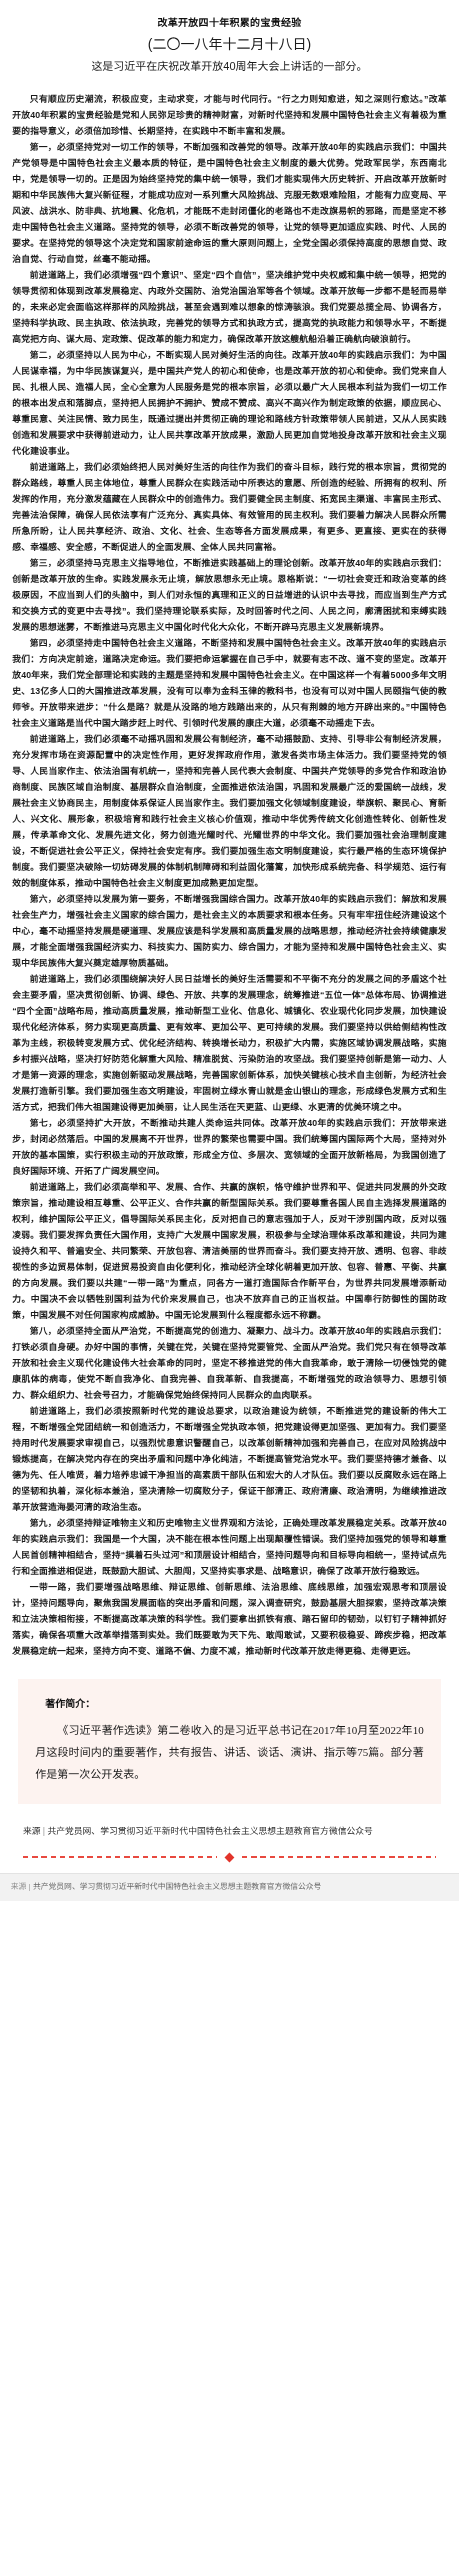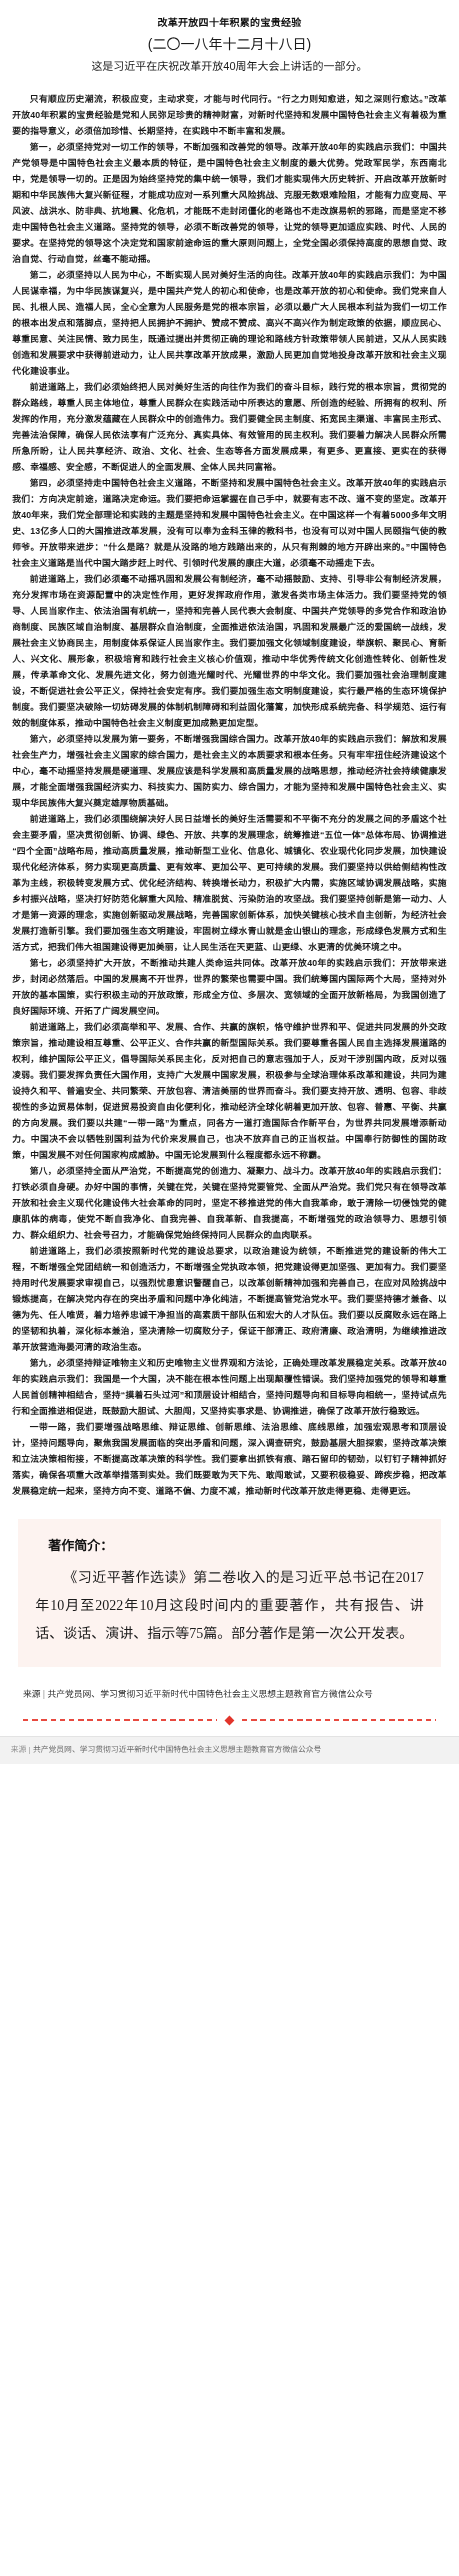--- a/index.html
+++ b/index.html
@@ -58,29 +58,29 @@
     font-weight: bold;
   }
   
   .intro-box {
     margin: 20px 6.1px 0 6.1px;
     background: #fdf3f0;
     padding: 15.3px 17px 18.4px 17px;
     box-sizing: border-box;
   }
   .intro-title {
-    font-size: 13px;
+    font-size: 10px;
     font-weight: bold;
     color: #111;
     margin: 0 0 7.7px 0;
     text-indent: 1em;
     line-height: 1.7;
   }
   .intro-text {
-    font-size: 14px;
+    font-size: 11px;
     line-height: 2.0;
     color: #1b1b1b;
     margin: 0;
     text-indent: 2em;
     text-align: justify;
     text-justify: inter-ideograph;
     font-family: "Liberation Serif", "DejaVu Serif", serif;
   }
   .source-line {
     margin: 20px 10.7px 0 10.7px;
@@ -141,31 +141,33 @@
 
   <h1 class="doc-title">改革开放四十年积累的宝贵经验</h1>
   <div class="doc-date">(二〇一八年十二月十八日)</div>
   <div class="doc-note">这是习近平在庆祝改革开放40周年大会上讲话的一部分。</div>
 
   <div class="spacer-line"></div>
 
   <div>
     <p class="body-par">只有顺应历史潮流，积极应变，主动求变，才能与时代同行。“行之力则知愈进，知之深则行愈达。”改革开放40年积累的宝贵经验是党和人民弥足珍贵的精神财富，对新时代坚持和发展中国特色社会主义有着极为重要的指导意义，必须倍加珍惜、长期坚持，在实践中不断丰富和发展。</p>
     <p class="body-par">第一，必须坚持党对一切工作的领导，不断加强和改善党的领导。改革开放40年的实践启示我们：中国共产党领导是中国特色社会主义最本质的特征，是中国特色社会主义制度的最大优势。党政军民学，东西南北中，党是领导一切的。正是因为始终坚持党的集中统一领导，我们才能实现伟大历史转折、开启改革开放新时期和中华民族伟大复兴新征程，才能成功应对一系列重大风险挑战、克服无数艰难险阻，才能有力应变局、平风波、战洪水、防非典、抗地震、化危机，才能既不走封闭僵化的老路也不走改旗易帜的邪路，而是坚定不移走中国特色社会主义道路。坚持党的领导，必须不断改善党的领导，让党的领导更加适应实践、时代、人民的要求。在坚持党的领导这个决定党和国家前途命运的重大原则问题上，全党全国必须保持高度的思想自觉、政治自觉、行动自觉，丝毫不能动摇。</p>
+    <p class="body-par">前进道路上，我们必须增强“四个意识”、坚定“四个自信”，坚决维护党中央权威和集中统一领导，把党的领导贯彻和体现到改革发展稳定、内政外交国防、治党治国治军等各个领域。改革开放每一步都不是轻而易举的，未来必定会面临这样那样的风险挑战，甚至会遇到难以想象的惊涛骇浪。我们党要总揽全局、协调各方，坚持科学执政、民主执政、依法执政，完善党的领导方式和执政方式，提高党的执政能力和领导水平，不断提高党把方向、谋大局、定政策、促改革的能力和定力，确保改革开放这艘航船沿着正确航向破浪前行。</p>
     <p class="body-par">第二，必须坚持以人民为中心，不断实现人民对美好生活的向往。改革开放40年的实践启示我们：为中国人民谋幸福，为中华民族谋复兴，是中国共产党人的初心和使命，也是改革开放的初心和使命。我们党来自人民、扎根人民、造福人民，全心全意为人民服务是党的根本宗旨，必须以最广大人民根本利益为我们一切工作的根本出发点和落脚点，坚持把人民拥护不拥护、赞成不赞成、高兴不高兴作为制定政策的依据，顺应民心、尊重民意、关注民情、致力民生，既通过提出并贯彻正确的理论和路线方针政策带领人民前进，又从人民实践创造和发展要求中获得前进动力，让人民共享改革开放成果，激励人民更加自觉地投身改革开放和社会主义现代化建设事业。</p>
     <p class="body-par">前进道路上，我们必须始终把人民对美好生活的向往作为我们的奋斗目标，践行党的根本宗旨，贯彻党的群众路线，尊重人民主体地位，尊重人民群众在实践活动中所表达的意愿、所创造的经验、所拥有的权利、所发挥的作用，充分激发蕴藏在人民群众中的创造伟力。我们要健全民主制度、拓宽民主渠道、丰富民主形式、完善法治保障，确保人民依法享有广泛充分、真实具体、有效管用的民主权利。我们要着力解决人民群众所需所急所盼，让人民共享经济、政治、文化、社会、生态等各方面发展成果，有更多、更直接、更实在的获得感、幸福感、安全感，不断促进人的全面发展、全体人民共同富裕。</p>
+    <p class="body-par">第三，必须坚持马克思主义指导地位，不断推进实践基础上的理论创新。改革开放40年的实践启示我们：创新是改革开放的生命。实践发展永无止境，解放思想永无止境。恩格斯说：“一切社会变迁和政治变革的终极原因，不应当到人们的头脑中，到人们对永恒的真理和正义的日益增进的认识中去寻找，而应当到生产方式和交换方式的变更中去寻找”。我们坚持理论联系实际，及时回答时代之问、人民之问，廓清困扰和束缚实践发展的思想迷雾，不断推进马克思主义中国化时代化大众化，不断开辟马克思主义发展新境界。</p>
     <p class="body-par">第四，必须坚持走中国特色社会主义道路，不断坚持和发展中国特色社会主义。改革开放40年的实践启示我们：方向决定前途，道路决定命运。我们要把命运掌握在自己手中，就要有志不改、道不变的坚定。改革开放40年来，我们党全部理论和实践的主题是坚持和发展中国特色社会主义。在中国这样一个有着5000多年文明史、13亿多人口的大国推进改革发展，没有可以奉为金科玉律的教科书，也没有可以对中国人民颐指气使的教师爷。开放带来进步：“什么是路？就是从没路的地方践踏出来的，从只有荆棘的地方开辟出来的。”中国特色社会主义道路是当代中国大踏步赶上时代、引领时代发展的康庄大道，必须毫不动摇走下去。</p>
     <p class="body-par">前进道路上，我们必须毫不动摇巩固和发展公有制经济，毫不动摇鼓励、支持、引导非公有制经济发展，充分发挥市场在资源配置中的决定性作用，更好发挥政府作用，激发各类市场主体活力。我们要坚持党的领导、人民当家作主、依法治国有机统一，坚持和完善人民代表大会制度、中国共产党领导的多党合作和政治协商制度、民族区域自治制度、基层群众自治制度，全面推进依法治国，巩固和发展最广泛的爱国统一战线，发展社会主义协商民主，用制度体系保证人民当家作主。我们要加强文化领域制度建设，举旗帜、聚民心、育新人、兴文化、展形象，积极培育和践行社会主义核心价值观，推动中华优秀传统文化创造性转化、创新性发展，传承革命文化、发展先进文化，努力创造光耀时代、光耀世界的中华文化。我们要加强社会治理制度建设，不断促进社会公平正义，保持社会安定有序。我们要加强生态文明制度建设，实行最严格的生态环境保护制度。我们要坚决破除一切妨碍发展的体制机制障碍和利益固化藩篱，加快形成系统完备、科学规范、运行有效的制度体系，推动中国特色社会主义制度更加成熟更加定型。</p>
     <p class="body-par">第六，必须坚持以发展为第一要务，不断增强我国综合国力。改革开放40年的实践启示我们：解放和发展社会生产力，增强社会主义国家的综合国力，是社会主义的本质要求和根本任务。只有牢牢扭住经济建设这个中心，毫不动摇坚持发展是硬道理、发展应该是科学发展和高质量发展的战略思想，推动经济社会持续健康发展，才能全面增强我国经济实力、科技实力、国防实力、综合国力，才能为坚持和发展中国特色社会主义、实现中华民族伟大复兴奠定雄厚物质基础。</p>
     <p class="body-par">前进道路上，我们必须围绕解决好人民日益增长的美好生活需要和不平衡不充分的发展之间的矛盾这个社会主要矛盾，坚决贯彻创新、协调、绿色、开放、共享的发展理念，统筹推进“五位一体”总体布局、协调推进“四个全面”战略布局，推动高质量发展，推动新型工业化、信息化、城镇化、农业现代化同步发展，加快建设现代化经济体系，努力实现更高质量、更有效率、更加公平、更可持续的发展。我们要坚持以供给侧结构性改革为主线，积极转变发展方式、优化经济结构、转换增长动力，积极扩大内需，实施区域协调发展战略，实施乡村振兴战略，坚决打好防范化解重大风险、精准脱贫、污染防治的攻坚战。我们要坚持创新是第一动力、人才是第一资源的理念，实施创新驱动发展战略，完善国家创新体系，加快关键核心技术自主创新，为经济社会发展打造新引擎。我们要加强生态文明建设，牢固树立绿水青山就是金山银山的理念，形成绿色发展方式和生活方式，把我们伟大祖国建设得更加美丽，让人民生活在天更蓝、山更绿、水更清的优美环境之中。</p>
     <p class="body-par">第七，必须坚持扩大开放，不断推动共建人类命运共同体。改革开放40年的实践启示我们：开放带来进步，封闭必然落后。中国的发展离不开世界，世界的繁荣也需要中国。我们统筹国内国际两个大局，坚持对外开放的基本国策，实行积极主动的开放政策，形成全方位、多层次、宽领域的全面开放新格局，为我国创造了良好国际环境、开拓了广阔发展空间。</p>
     <p class="body-par">前进道路上，我们必须高举和平、发展、合作、共赢的旗帜，恪守维护世界和平、促进共同发展的外交政策宗旨，推动建设相互尊重、公平正义、合作共赢的新型国际关系。我们要尊重各国人民自主选择发展道路的权利，维护国际公平正义，倡导国际关系民主化，反对把自己的意志强加于人，反对干涉别国内政，反对以强凌弱。我们要发挥负责任大国作用，支持广大发展中国家发展，积极参与全球治理体系改革和建设，共同为建设持久和平、普遍安全、共同繁荣、开放包容、清洁美丽的世界而奋斗。我们要支持开放、透明、包容、非歧视性的多边贸易体制，促进贸易投资自由化便利化，推动经济全球化朝着更加开放、包容、普惠、平衡、共赢的方向发展。我们要以共建“一带一路”为重点，同各方一道打造国际合作新平台，为世界共同发展增添新动力。中国决不会以牺牲别国利益为代价来发展自己，也决不放弃自己的正当权益。中国奉行防御性的国防政策，中国发展不对任何国家构成威胁。中国无论发展到什么程度都永远不称霸。</p>
     <p class="body-par">第八，必须坚持全面从严治党，不断提高党的创造力、凝聚力、战斗力。改革开放40年的实践启示我们：打铁必须自身硬。办好中国的事情，关键在党，关键在坚持党要管党、全面从严治党。我们党只有在领导改革开放和社会主义现代化建设伟大社会革命的同时，坚定不移推进党的伟大自我革命，敢于清除一切侵蚀党的健康肌体的病毒，使党不断自我净化、自我完善、自我革新、自我提高，不断增强党的政治领导力、思想引领力、群众组织力、社会号召力，才能确保党始终保持同人民群众的血肉联系。</p>
     <p class="body-par">前进道路上，我们必须按照新时代党的建设总要求，以政治建设为统领，不断推进党的建设新的伟大工程，不断增强全党团结统一和创造活力，不断增强全党执政本领，把党建设得更加坚强、更加有力。我们要坚持用时代发展要求审视自己，以强烈忧患意识警醒自己，以改革创新精神加强和完善自己，在应对风险挑战中锻炼提高，在解决党内存在的突出矛盾和问题中净化纯洁，不断提高管党治党水平。我们要坚持德才兼备、以德为先、任人唯贤，着力培养忠诚干净担当的高素质干部队伍和宏大的人才队伍。我们要以反腐败永远在路上的坚韧和执着，深化标本兼治，坚决清除一切腐败分子，保证干部清正、政府清廉、政治清明，为继续推进改革开放营造海晏河清的政治生态。</p>
-    <p class="body-par">第九，必须坚持辩证唯物主义和历史唯物主义世界观和方法论，正确处理改革发展稳定关系。改革开放40年的实践启示我们：我国是一个大国，决不能在根本性问题上出现颠覆性错误。我们坚持加强党的领导和尊重人民首创精神相结合，坚持“摸着石头过河”和顶层设计相结合，坚持问题导向和目标导向相统一，坚持试点先行和全面推进相促进，既鼓励大胆试、大胆闯，又坚持实事求是、协调推进，确保了改革开放行稳致远。</p>
+    <p class="body-par">第九，必须坚持辩证唯物主义和历史唯物主义世界观和方法论，正确处理改革发展稳定关系。改革开放40年的实践启示我们：我国是一个大国，决不能在根本性问题上出现颠覆性错误。我们坚持加强党的领导和尊重人民首创精神相结合，坚持“摸着石头过河”和顶层设计相结合，坚持问题导向和目标导向相统一，坚持试点先行和全面推进相促进，既鼓励大胆试、大胆闯，又坚持实事求是、战略意识，确保了改革开放行稳致远。</p>
     <p class="body-par">一带一路，我们要增强战略思维、辩证思维、创新思维、法治思维、底线思维，加强宏观思考和顶层设计，坚持问题导向，聚焦我国发展面临的突出矛盾和问题，深入调查研究，鼓励基层大胆探索，坚持改革决策和立法决策相衔接，不断提高改革决策的科学性。我们要拿出抓铁有痕、踏石留印的韧劲，以钉钉子精神抓好落实，确保各项重大改革举措落到实处。我们既要敢为天下先、敢闯敢试，又要积极稳妥、蹄疾步稳，把改革发展稳定统一起来，坚持方向不变、道路不偏、力度不减，推动新时代改革开放走得更稳、走得更远。</p>
   </div>
 
   <div class="intro-box">
     <div class="intro-title">著作简介：</div>
     <p class="intro-text">《习近平著作选读》第二卷收入的是习近平总书记在2017年10月至2022年10月这段时间内的重要著作，共有报告、讲话、谈话、演讲、指示等75篇。部分著作是第一次公开发表。</p>
   </div>
 
   <div class="source-line">
     <span>来源</span><span class="source-sep">|</span><span>共产党员网、学习贯彻习近平新时代中国特色社会主义思想主题教育官方微信公众号</span>

